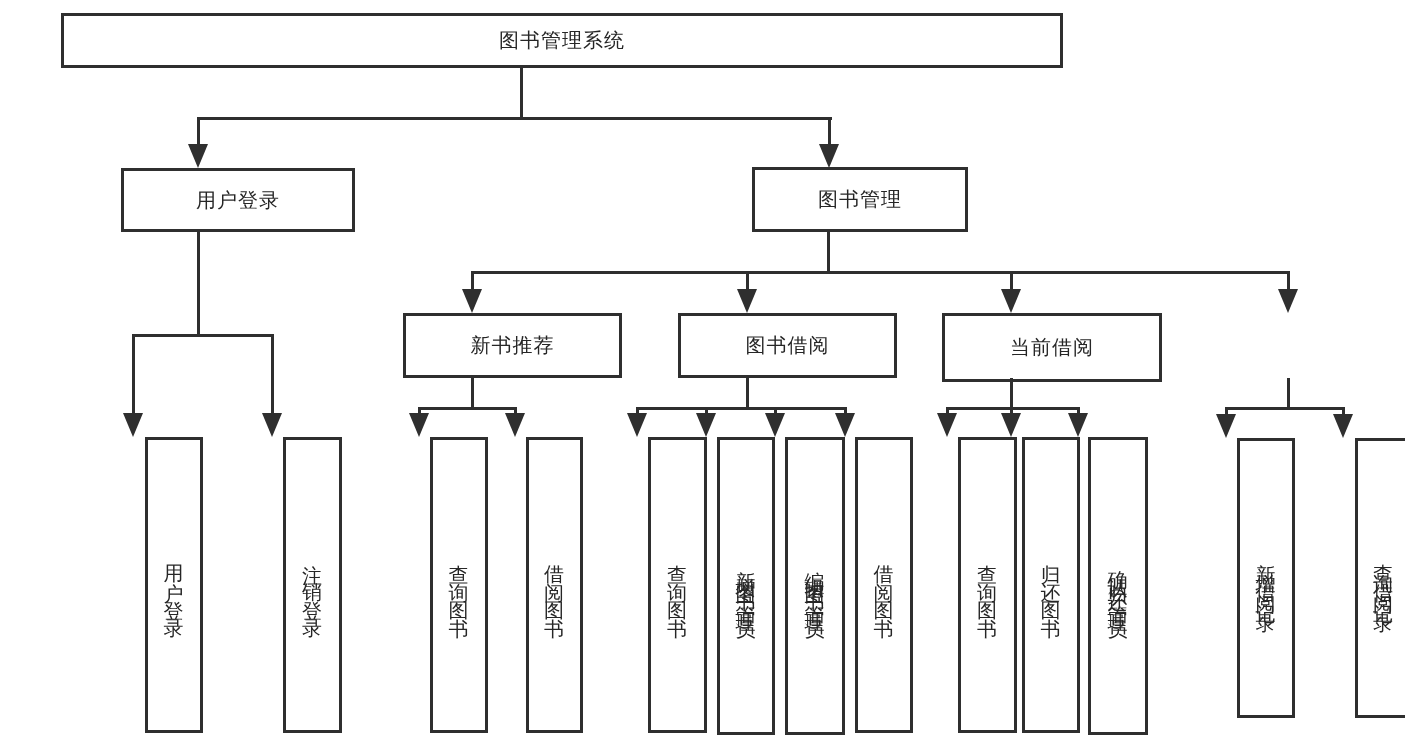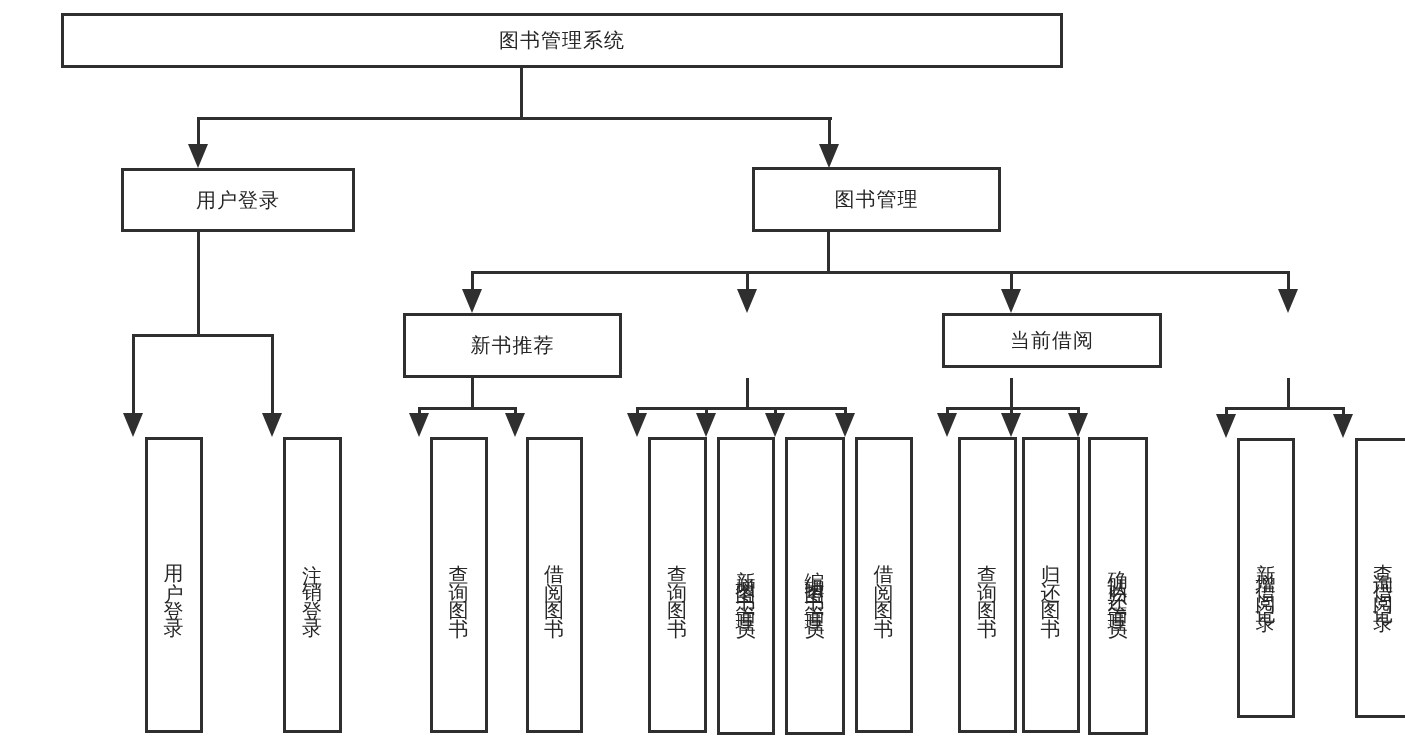--- a/index.html
+++ b/index.html
@@ -38,42 +38,43 @@
   <div class="node" style="left:21px;top:13px;width:1002px;height:55px;">图书管理系统</div>
 
   <div class="line" style="left:520px;top:68px;width:3px;height:52px;"></div>
   <div class="line" style="left:197px;top:117px;width:635px;height:3px;"></div>
   <div class="line" style="left:197px;top:117px;width:3px;height:33px;"></div>
   <div class="arrow" style="left:188px;top:144px;"></div>
   <div class="line" style="left:828px;top:117px;width:3px;height:33px;"></div>
   <div class="arrow" style="left:819px;top:144px;"></div>
 
   <div class="node" style="left:81px;top:168px;width:234px;height:64px;">用户登录</div>
-  <div class="node" style="left:712px;top:167px;width:249px;height:65px;">图书管理</div>
+  <div class="node" style="left:712px;top:167px;width:216px;height:65px;">图书管理</div>
 
   <div class="line" style="left:197px;top:232px;width:3px;height:105px;"></div>
   <div class="line" style="left:132px;top:334px;width:142px;height:3px;"></div>
   <div class="line" style="left:132px;top:334px;width:3px;height:82px;"></div>
   <div class="arrow" style="left:123px;top:413px;"></div>
   <div class="line" style="left:271px;top:334px;width:3px;height:82px;"></div>
   <div class="arrow" style="left:262px;top:413px;"></div>
 
   <div class="line" style="left:827px;top:232px;width:3px;height:42px;"></div>
   <div class="line" style="left:471px;top:271px;width:819px;height:3px;"></div>
   <div class="line" style="left:471px;top:271px;width:3px;height:22px;"></div>
   <div class="arrow" style="left:462px;top:289px;"></div>
   <div class="line" style="left:746px;top:271px;width:3px;height:22px;"></div>
   <div class="arrow" style="left:737px;top:289px;"></div>
   <div class="line" style="left:1010px;top:271px;width:3px;height:22px;"></div>
   <div class="arrow" style="left:1001px;top:289px;"></div>
   <div class="line" style="left:1287px;top:271px;width:3px;height:22px;"></div>
   <div class="arrow" style="left:1278px;top:289px;"></div>
 
   <div class="node" style="left:363px;top:313px;width:219px;height:65px;">新书推荐</div>
-  <div class="node" style="left:902px;top:313px;width:220px;height:55px;">当前借阅</div>
+  <div class="node" style="left:638px;top:313px;width:219px;height:65px;">图书借阅</div>
+  <div class="node" style="left:902px;top:313px;width:220px;height:69px;">当前借阅</div>
 
   <div class="line" style="left:471px;top:378px;width:3px;height:32px;"></div>
   <div class="line" style="left:418px;top:407px;width:99px;height:3px;"></div>
   <div class="line" style="left:418px;top:407px;width:3px;height:14px;"></div>
   <div class="arrow" style="left:409px;top:413px;"></div>
   <div class="line" style="left:514px;top:407px;width:3px;height:14px;"></div>
   <div class="arrow" style="left:505px;top:413px;"></div>
 
   <div class="line" style="left:746px;top:378px;width:3px;height:32px;"></div>
   <div class="line" style="left:636px;top:407px;width:211px;height:3px;"></div>

